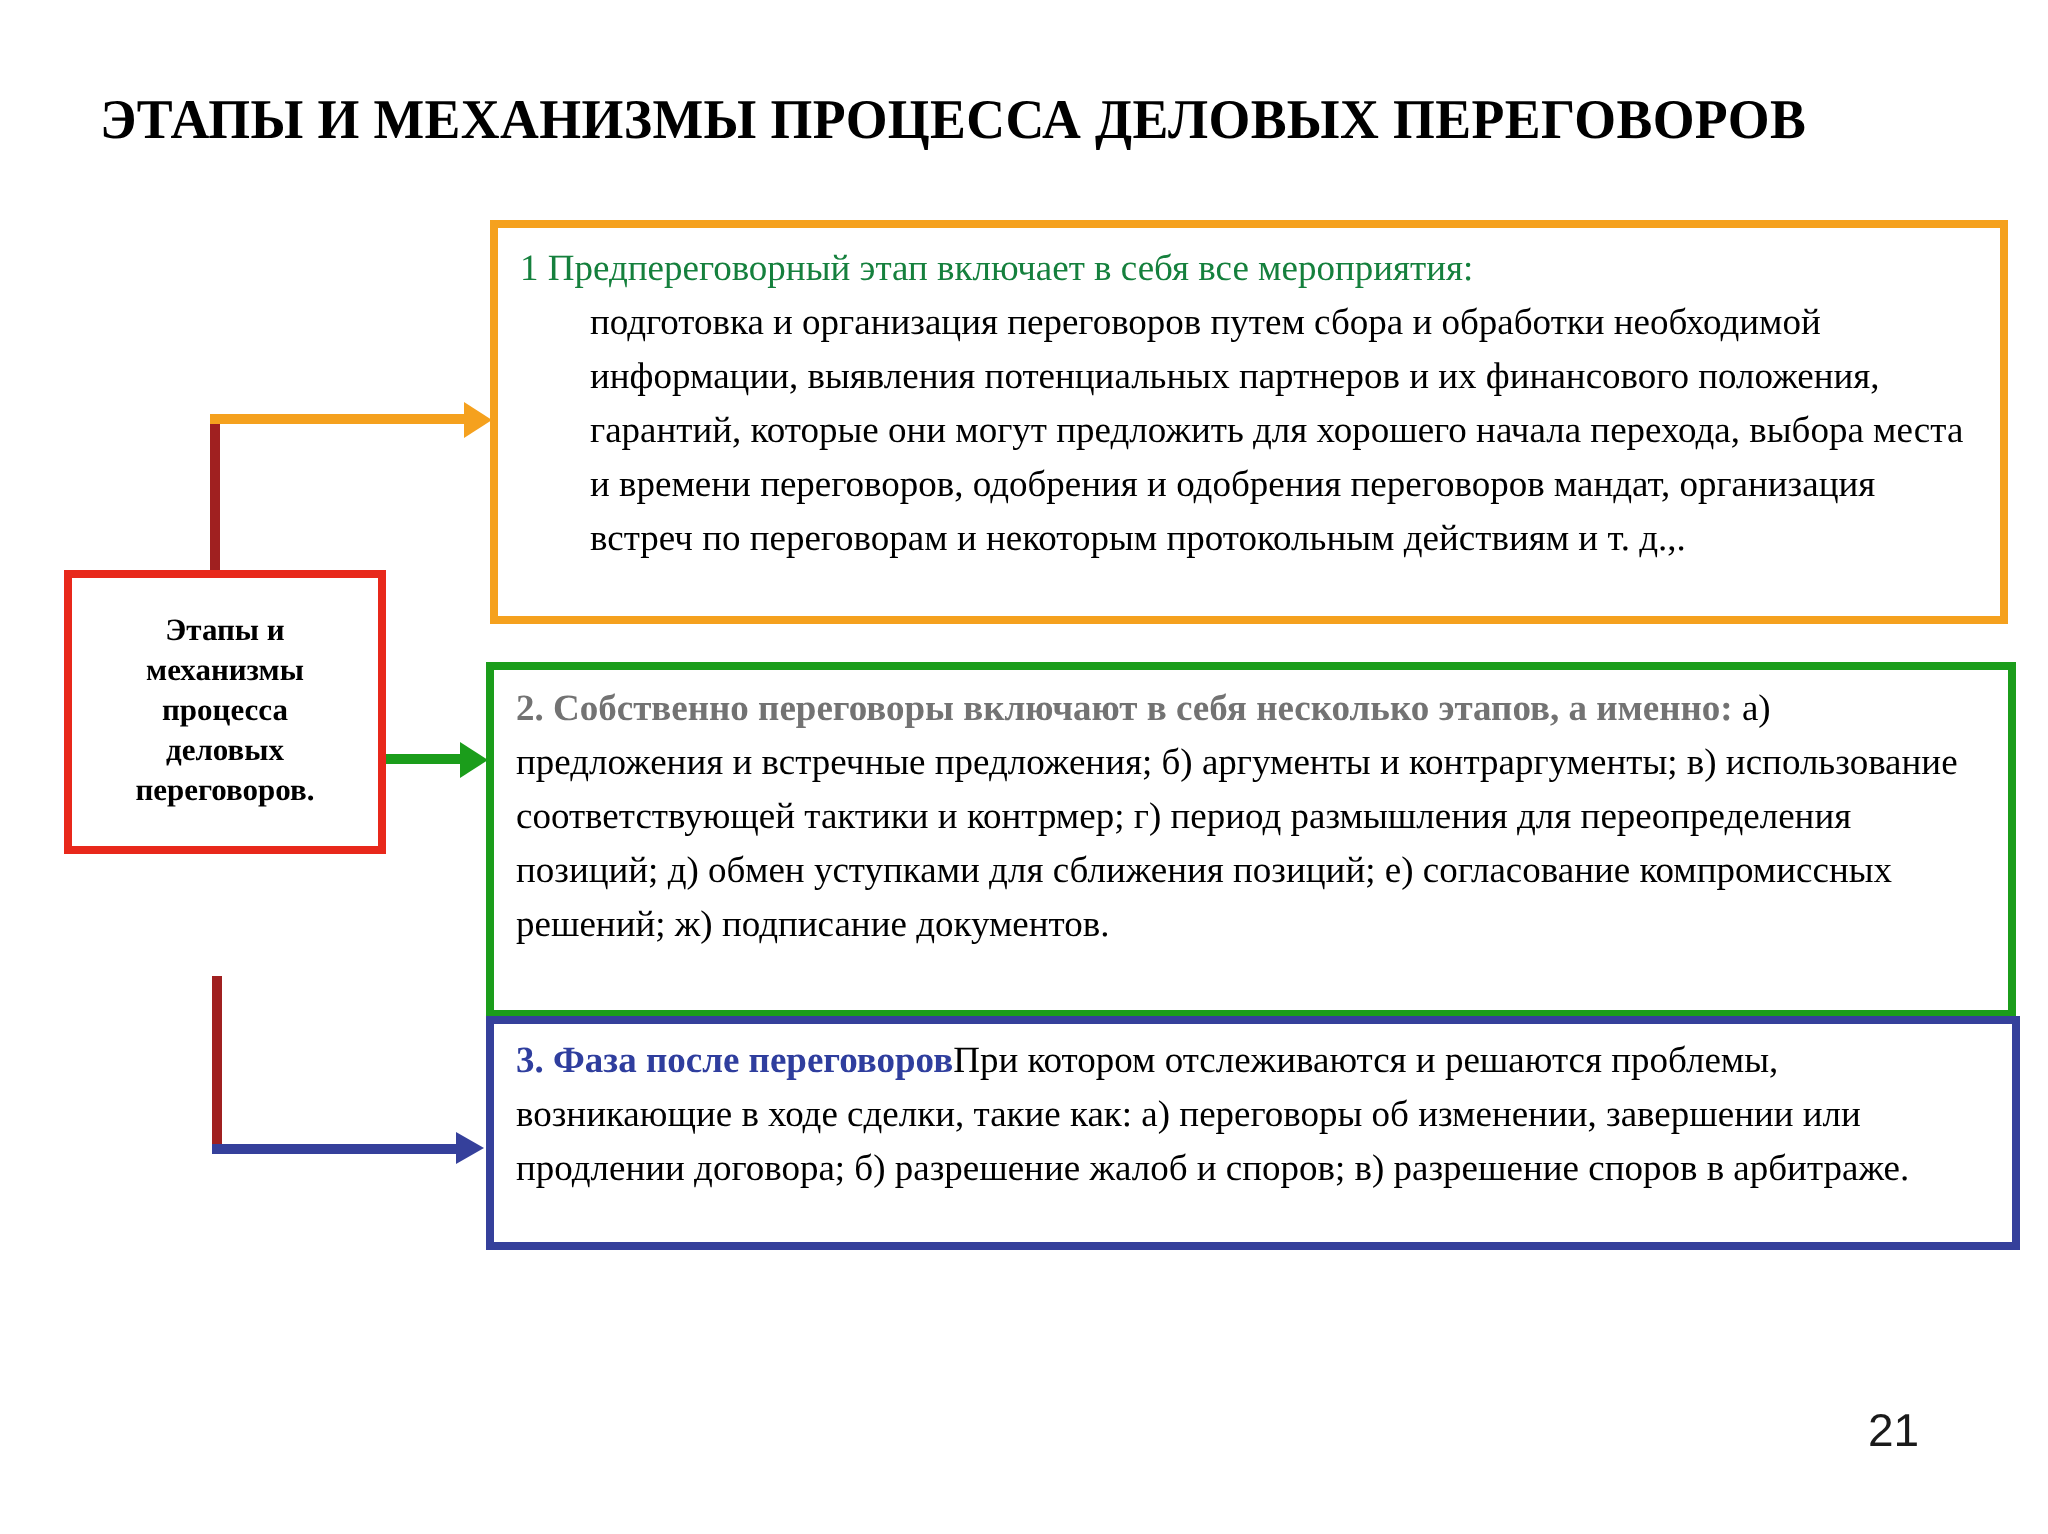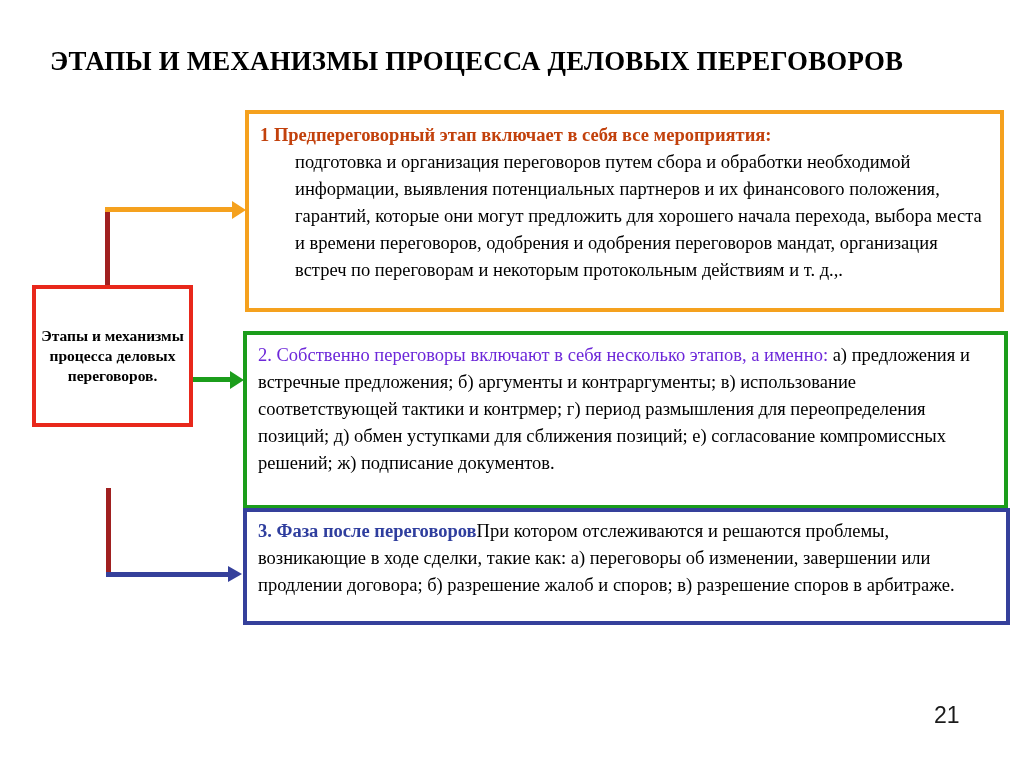--- a/index.html
+++ b/index.html
@@ -55,21 +55,21 @@
     align-items: center;
     justify-content: center;
     z-index: 5;
   }
   #source-box-text {
     font-weight: bold;
     font-size: 15.5px;
     line-height: 1.30;
     text-align: center;
     color: #000000;
-    padding: 0 3px;
+    padding: 0 23px;
   }
 
   
   .conn {
     position: absolute;
     z-index: 2;
   }
   
   #conn-orange-stem {
     left: 105px;
@@ -174,26 +174,26 @@
   .box-text {
     font-family: "Liberation Serif", "DejaVu Serif", serif;
     font-size: 18.5px;
     line-height: 1.465;
     color: #000000;
     text-align: left;
   }
   #box-stage-1 .box-text { line-height: 1.455; }
 
   .lead-bold-black {
-    font-weight: bold;
-    color: #c2410c;
+    font-weight: normal;
+    color: #15803d;
   }
   .lead-bold-green {
-    font-weight: normal;
-    color: #6d28d9;
+    font-weight: bold;
+    color: #737373;
   }
   .lead-bold-blue {
     font-weight: bold;
     color: #2F3E9E;
   }
 
   
   #stage1-body {
     display: block;
     padding-left: 35px;

